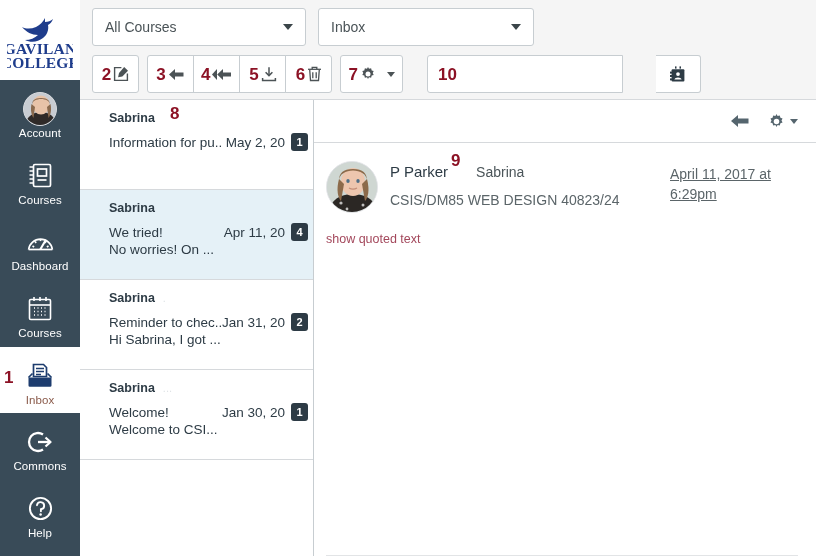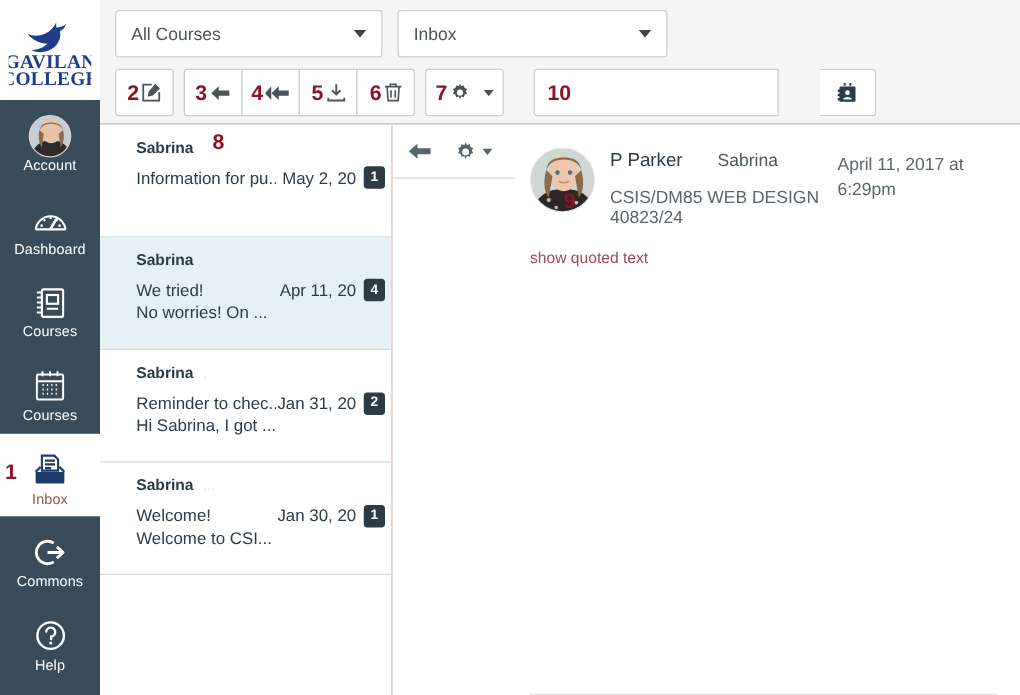--- a/index.html
+++ b/index.html
@@ -258,20 +258,21 @@
     font-size: 11px;
     margin-left: 8px;
     font-weight: normal;
   }
 
   
   .detail {
     flex: 1 1 auto;
     background: #ffffff;
     display: flex;
+    flex-direction: column;
     min-width: 0;
   }
   .detail-head {
     height: 43px;
     flex: 0 0 43px;
     border-bottom: 1px solid #d6d9dc;
     display: flex;
     align-items: center;
     padding: 0 18px 0 12px;
     position: relative;
@@ -320,20 +321,21 @@
   .nameline { display: flex; align-items: baseline; gap: 28px; }
   .sendername { font-size: 15px; color: #2d3b45; }
   .recipient  { font-size: 14px; color: #4b5559; }
   .coursename { font-size: 14px; color: #5b6569; margin-top: 12px; }
   .datecol {
     flex: 0 0 128px;
     font-size: 14px;
     color: #5b6569;
     line-height: 1.45;
     padding-top: 3px;
+    text-decoration: underline;
   }
   .bodytext {
     font-size: 14.5px;
     color: #41525c;
     line-height: 1.52;
     margin-bottom: 34px;
   }
   .quoted-link {
     font-size: 12.5px;
     color: #a3475b;
@@ -385,48 +387,48 @@
               <rect width="34" height="34" fill="#c8ccd2"></rect>
               <path d="M0 34 C2 24 9 19 17 19 C25 19 32 24 34 34 Z" fill="#2f2a28"></path>
               <ellipse cx="17" cy="12" rx="8.5" ry="9.5" fill="#e8c3a8"></ellipse>
               <path d="M8 12 C8 4 26 4 26 12 C26 8 24 5 17 5 C10 5 8 8 8 12 Z" fill="#8a6a4e"></path>
               <path d="M7.5 11 C6 18 8 23 9.5 25 L11 14 Z" fill="#8a6a4e"></path>
               <path d="M26.5 11 C28 18 26 23 24.5 25 L23 14 Z" fill="#8a6a4e"></path>
             </svg>
           </span>
         </span>
         <span class="lbl">Account</span>
+      </div>
+
+      <div class="navitem">
+        <span class="ico">
+          <svg width="24" height="25" viewBox="0 0 24 25" fill="none" stroke="currentColor" stroke-width="1.7">
+            <rect x="5.5" y="1.5" width="17" height="22" rx="1.4"></rect>
+            <rect x="9.5" y="6" width="9" height="7"></rect>
+            <path d="M9.5 17 h9"></path>
+            <path d="M1.5 4 h4 M1.5 8 h4 M1.5 12 h4 M1.5 16 h4 M1.5 20 h4"></path>
+          </svg>
+        </span>
+        <span class="lbl">Courses</span>
       </div>
 
       <div class="navitem">
         <span class="ico">
           <svg width="27" height="22" viewBox="0 0 27 22" fill="none" stroke="currentColor" stroke-width="1.7">
             <path d="M1.6 18.5 A12 12 0 0 1 25.4 18.5"></path>
             <path d="M1.6 18.5 H25.4"></path>
             <path d="M13.5 18 L18.5 9.5" stroke-width="2.1" stroke-linecap="round"></path>
             <path d="M5.5 15 l1.6 1"></path>
               <path d="M8 10.5 l1.2 1.4"></path>
             <path d="M13.5 8.2 v1.9"></path>
               <path d="M19 10.5 l-1.2 1.4"></path>
             <path d="M21.5 15 l-1.6 1"></path>
           </svg>
         </span>
         <span class="lbl">Dashboard</span>
-      </div>
-
-      <div class="navitem">
-        <span class="ico">
-          <svg width="24" height="25" viewBox="0 0 24 25" fill="none" stroke="currentColor" stroke-width="1.7">
-            <rect x="5.5" y="1.5" width="17" height="22" rx="1.4"></rect>
-            <rect x="9.5" y="6" width="9" height="7"></rect>
-            <path d="M9.5 17 h9"></path>
-            <path d="M1.5 4 h4 M1.5 8 h4 M1.5 12 h4 M1.5 16 h4 M1.5 20 h4"></path>
-          </svg>
-        </span>
-        <span class="lbl">Courses</span>
       </div>
 
       <div class="navitem">
         <span class="ico">
           <svg width="24" height="25" viewBox="0 0 24 25" fill="none" stroke="currentColor" stroke-width="1.6">
             <rect x="1.5" y="3.5" width="21" height="20" rx="1.3"></rect>
             <path d="M1.5 9 h21"></path>
             <path d="M6 1 v4 M12 1 v4 M18 1 v4"></path>
             <path d="M6 12 h1 M9.5 12 h1 M13 12 h1 M16.5 12 h1"></path>
             <path d="M6 15.5 h1 M9.5 15.5 h1 M13 15.5 h1 M16.5 15.5 h1"></path>

